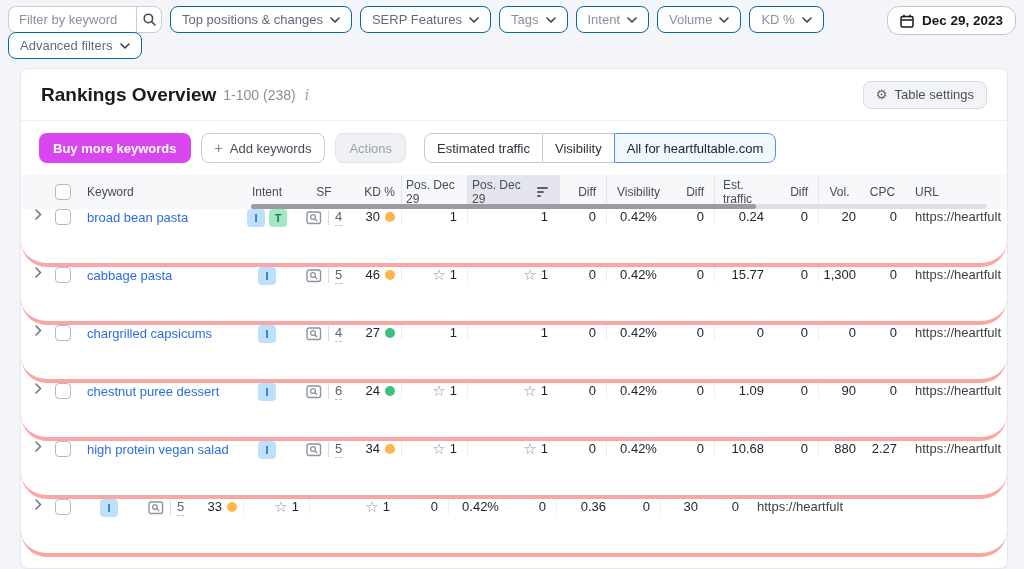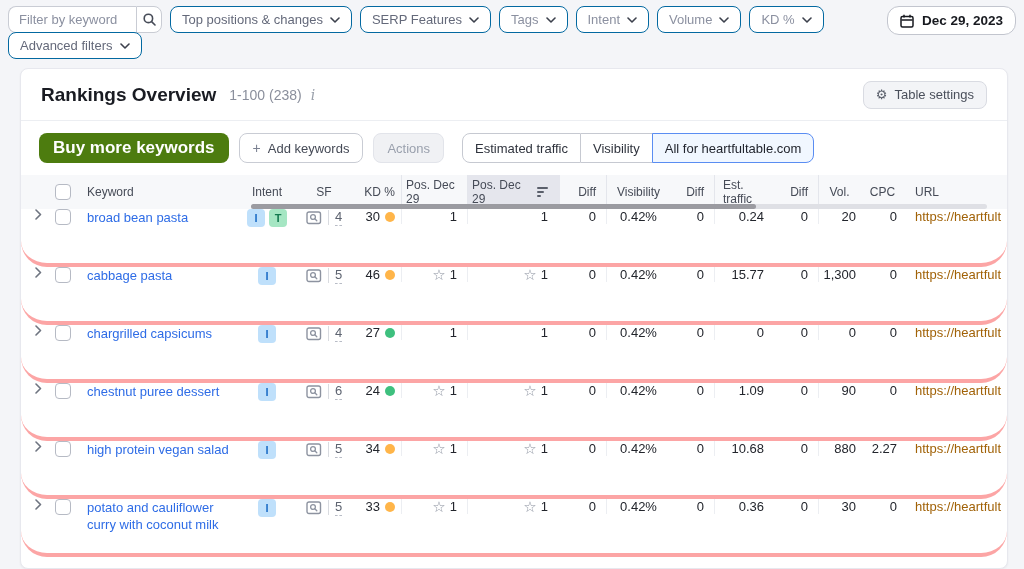--- a/index.html
+++ b/index.html
@@ -35,33 +35,33 @@
   }
   .chev-down { width:10px; height:6px; }
   
   .card {
     position:absolute; left:20px; top:68px; width:988px; height:501px;
     background:#fff; border:1px solid #e7e8ee; border-radius:8px;
     box-shadow:0 1px 2px rgba(30,33,45,.05); overflow:hidden;
   }
   .card-header { height:52px; display:flex; align-items:center; padding:0 20px; border-bottom:1px solid #eceef2; }
   .card-title { font-size:19px; font-weight:bold; color:#191b22; }
-  .card-range { font-size:14px; color:#8a8f9c; margin-left:13px; }
+  .card-range { font-size:14px; color:#8a8f9c; margin-left:7px; }
   .info-i { font-family:"DejaVu Serif", serif; font-style:italic; font-size:14px; color:#9aa0ab; margin-left:9px; cursor:pointer; }
   .settings-btn {
     margin-left:auto; height:28px; display:inline-flex; align-items:center; gap:7px;
     background:#f3f4f7; border:1px solid #d9dbe2; border-radius:8px; padding:0 12px;
     font-size:13px; color:#4a4f5b; cursor:pointer;
   }
   .gear { font-size:13px; color:#5a5f6b; }
   
   .toolbar { display:flex; align-items:center; padding:12px 18px; gap:10px; }
   .btn-buy {
-    height:30px; border:none; border-radius:8px; background:#4d7c0f; color:#fff;
-    font-size:17px; font-weight:bold; padding:4px 14px; cursor:pointer; font-family:"Liberation Sans", sans-serif;
+    height:30px; border:none; border-radius:8px; background:#d946ef; color:#fff;
+    font-size:13px; font-weight:bold; padding:4px 14px; cursor:pointer; font-family:"Liberation Sans", sans-serif;
   }
   .btn-add {
     height:30px; border:1px solid #c9ccd4; border-radius:8px; background:#fff; color:#454a56;
     font-size:13px; padding:0 13px; cursor:pointer; display:inline-flex; align-items:center; gap:7px;
     font-family:"Liberation Sans", sans-serif;
   }
   .btn-add .plus { color:#7a8090; font-size:14px; }
   .btn-actions {
     height:30px; border:1px solid #e2e4ea; border-radius:8px; background:#f0f1f4; color:#9aa0ad;
     font-size:13px; padding:0 13px; cursor:default; font-family:"Liberation Sans", sans-serif;
@@ -101,21 +101,21 @@
   .thead .gline { border-left:1px solid #e4e6ec; }
   .th-sorted { background:#e5e6ed; gap:6px; }
   .sort-icon { display:inline-flex; flex-direction:column; gap:2px; }
   .sort-icon i { display:block; height:2px; background:#5a5f6b; border-radius:1px; }
   .sort-icon i:nth-child(1){ width:11px; } .sort-icon i:nth-child(2){ width:7px; } .sort-icon i:nth-child(3){ width:4px; }
   .hscroll { position:relative; height:0; z-index:2; }
   .hscroll .track { position:absolute; left:230px; right:20px; top:-5px; height:5px; background:#dfe0e5; border-radius:3px; }
   .hscroll .thumb { position:absolute; left:230px; width:505px; top:-5px; height:5px; background:#9b9ba1; border-radius:3px; cursor:grab; }
   .checkbox { width:16px; height:16px; border:1.5px solid #b6bac4; border-radius:4px; background:#fff; cursor:pointer; }
   .kw-link { color:#2e6ce6; text-decoration:none; cursor:pointer; line-height:17px; }
-  .url-link { color:#a16207; text-decoration:none; cursor:pointer; }
+  .url-link { color:#404040; text-decoration:none; cursor:pointer; }
   .intent-badge {
     width:18px; height:18px; border-radius:4px; display:inline-flex; align-items:center; justify-content:center;
     font-size:11px; font-weight:bold;
   }
   .intent-badge.informational { background:#bfe0fb; color:#1e6fc7; }
   .intent-badge.transactional { background:#a5e6c3; color:#147a50; }
   .sf-sep { width:1px; height:15px; background:#d9dbe0; }
   .sf-num { color:#5d6370; border-bottom:1px dashed #b8bcc6; padding-bottom:1px; cursor:pointer; }
   .kd-dot { width:10px; height:10px; border-radius:50%; display:inline-block; }
   .kd-dot.medium { background:#ffb549; }
@@ -505,23 +505,20 @@
 
   <div class="trow">
     <div class="cell col-exp">
       <svg class="icon" width="7" height="11" viewBox="0 0 7 11">
         <path d="M1 1l4.5 4.5L1 10" fill="none" stroke="#6e7480" stroke-width="1.6" stroke-linecap="round" stroke-linejoin="round"></path>
       </svg>
     </div>
     <div class="cell col-chk">
           <div class="checkbox"></div>
         </div>
-    <div class="cell col-kw">
-          <a class="kw-link">potato and cauliflower curry with coconut milk</a>
-        </div>
     <div class="cell col-int">
           <span class="intent-badge informational">I</span>
         </div>
     <div class="cell col-sf">
       <span>
         <svg class="icon" width="16" height="14" viewBox="0 0 16 14">
           <rect x="1" y="1" width="13.5" height="11.5" rx="2" fill="none" stroke="#8d93a0" stroke-width="1.4"></rect>
           <circle cx="7" cy="6" r="2.4" fill="none" stroke="#8d93a0" stroke-width="1.3"></circle>
           <line x1="8.8" y1="7.8" x2="10.8" y2="9.8" stroke="#8d93a0" stroke-width="1.3" stroke-linecap="round"></line>
         </svg>

